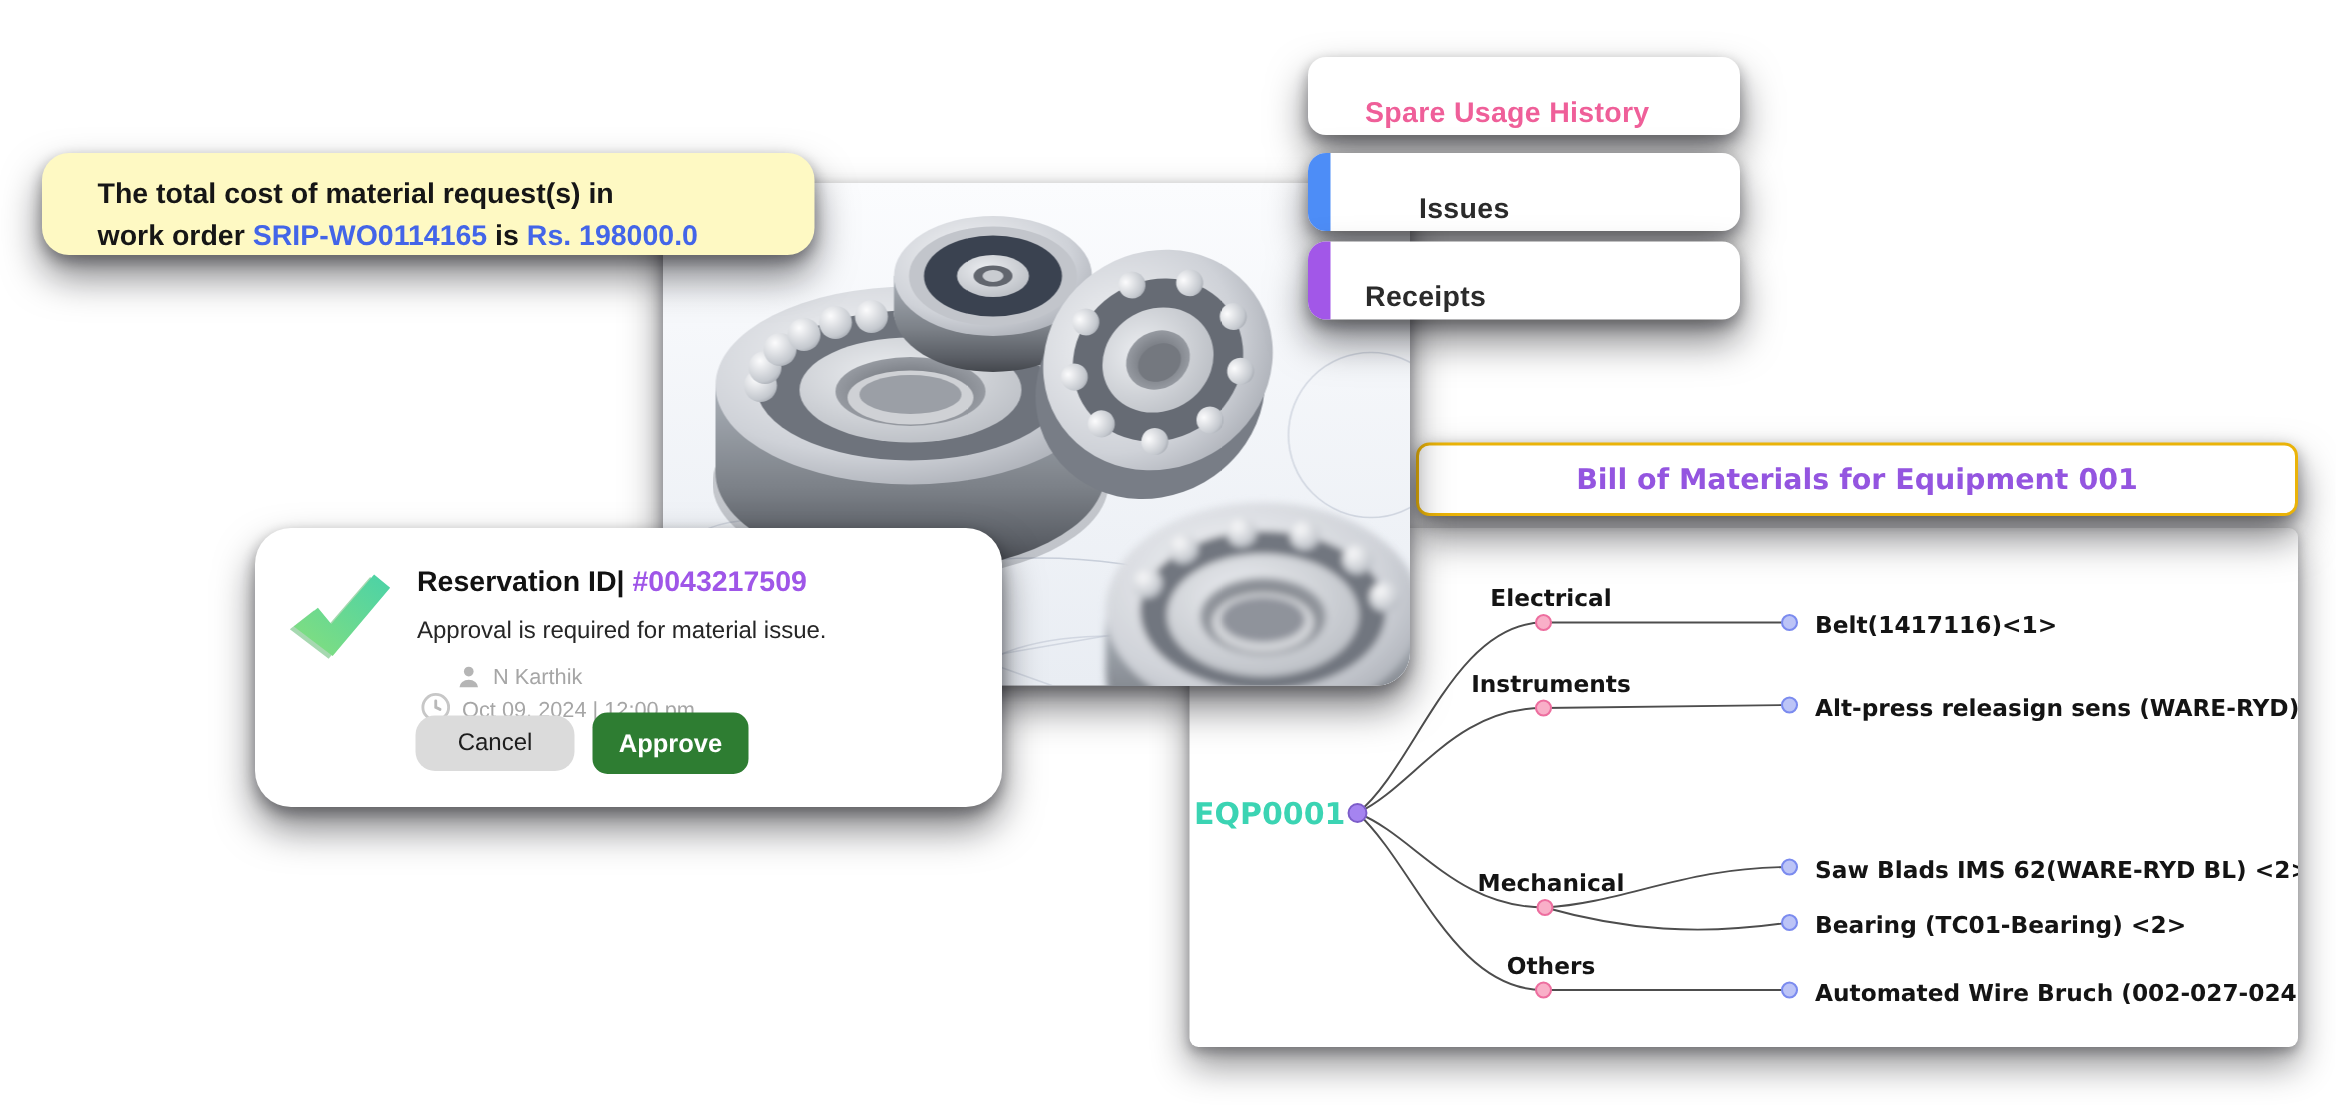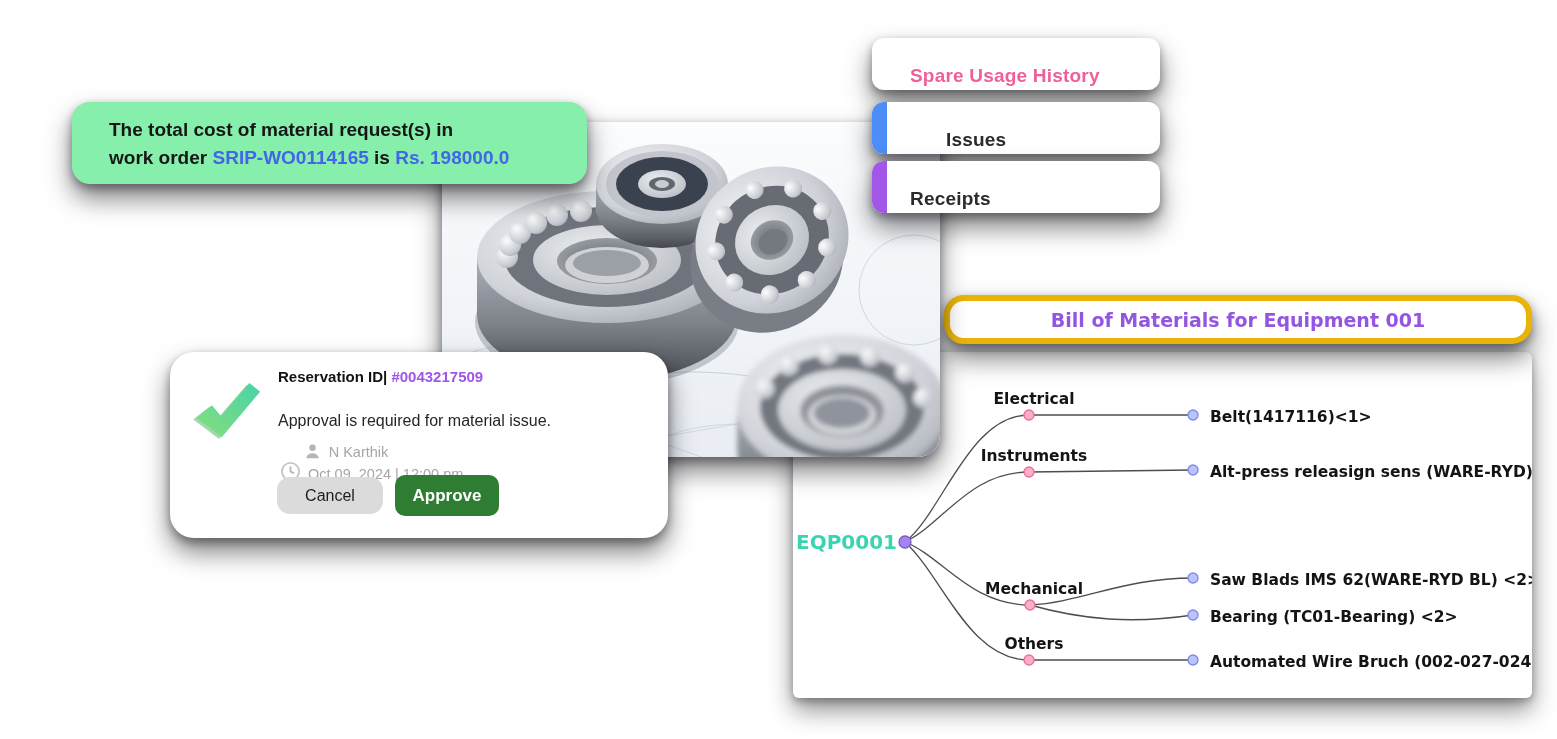--- a/index.html
+++ b/index.html
@@ -2,22 +2,22 @@
 <html><head>
 <meta charset="utf-8">
 <style>
   html,body{margin:0;padding:0;background:#ffffff;}
   body{width:1557px;height:739px;position:relative;overflow:hidden;
        font-family:"Liberation Sans",sans-serif;-webkit-font-smoothing:antialiased;}
   .card-shadow{box-shadow:0 14px 26px rgba(8,8,14,.52),0 4px 10px rgba(8,8,14,.34);}
   .soft-shadow{box-shadow:0 12px 24px rgba(8,8,14,.45),0 3px 8px rgba(8,8,14,.28);}
 
   
-  .cost-card{position:absolute;left:28px;top:102px;width:515px;height:82px;background:#86efac;
-             border-radius:18px;z-index:3;padding:14px 0 0 37px;box-sizing:border-box;margin-left:44px;}
+  .cost-card{position:absolute;left:28px;top:102px;width:515px;height:68px;background:#fef9c3;
+             border-radius:18px;z-index:3;padding:14px 0 0 37px;box-sizing:border-box;}
   .cost-card .line{font-size:19px;font-weight:700;color:#161616;line-height:28px;white-space:pre;}
   .hl-blue{color:#4365E8;}
 
   
   .photo{position:absolute;left:442px;top:122px;width:498px;height:335px;border-radius:22px;
          overflow:hidden;z-index:2;background:#f5f7fa;}
   .photo svg{display:block;}
 
   
   .tab{position:absolute;left:872px;width:288px;height:52px;background:#fff;border-radius:12px;
@@ -25,36 +25,36 @@
   .tab .accent{position:absolute;left:0;top:0;bottom:0;width:15px;border-radius:12px 0 0 12px;}
   .tab .lbl{margin-left:38px;font-size:19px;font-weight:700;color:#2b2b2b;letter-spacing:.2px;margin-top:24px;}
   .tab-spare{top:38px;} .tab-spare .lbl{color:#EF5F99;}
   .tab-issues{top:102px;padding-left:36px;} .tab-issues .accent{background:#4D8DF7;}
   .tab-receipts{top:161px;} .tab-receipts .accent{background:#A257E8;}
 
   
   .res-card{position:absolute;left:170px;top:352px;width:498px;height:186px;background:#fff;
             border-radius:24px;z-index:3;}
   .res-check{position:absolute;left:20px;top:22px;width:76px;height:66px;}
-  .res-title{position:absolute;left:108px;top:16px;font-size:15px;font-weight:700;color:#121212;white-space:pre;}
+  .res-title{position:absolute;left:108px;top:26px;font-size:19px;font-weight:700;color:#121212;white-space:pre;}
   .res-id{color:#9F56E8;}
   .res-sub{position:absolute;left:108px;top:60px;font-size:16px;color:#262626;}
   .res-meta{position:absolute;left:110px;top:90px;display:flex;align-items:center;color:#A6A6A6;font-size:14.5px;flex-direction:column;}
   .res-meta .icon{display:inline-flex;margin-right:7px;}
   .meta-user{display:flex;align-items:center;width:138px;}
   .meta-time{display:flex;align-items:flex-end;}
   .btn{position:absolute;border:none;cursor:pointer;font-family:Liberation Sans, sans-serif;}
   .btn-cancel{left:107px;top:125px;width:106px;height:37px;border-radius:13px;background:#DBDBDB;
               color:#1d1d1d;font-size:16px;}
   .btn-approve{left:225px;top:123px;width:104px;height:41px;border-radius:10px;background:#2E7D32;
                color:#fff;font-size:17px;font-weight:600;}
 
   
   .bom-header{position:absolute;left:944px;top:295px;width:588px;height:49px;background:#fff;
-              border:6px solid #eab308;border-radius:20px;z-index:1;display:flex;align-items:center;
+              border:2px solid #eab308;border-radius:9px;z-index:1;display:flex;align-items:center;
               justify-content:center;box-sizing:border-box;}
   .bom-header .t{font-family:"DejaVu Sans",sans-serif;font-size:19px;font-weight:700;color:#9455E0;}
 
   
   .tree-panel{position:absolute;left:793px;top:352px;width:739px;height:346px;background:#fff;
               border-radius:6px;z-index:1;}
   .tree-panel svg{display:block;}
   .t-cat{font-family:"DejaVu Sans",sans-serif;font-size:15.5px;font-weight:700;fill:#141414;}
   .t-part{font-family:"DejaVu Sans",sans-serif;font-size:15.5px;font-weight:700;fill:#141414;}
   .t-root{font-family:"DejaVu Sans",sans-serif;font-size:20px;font-weight:700;fill:#3BD4B3;}

